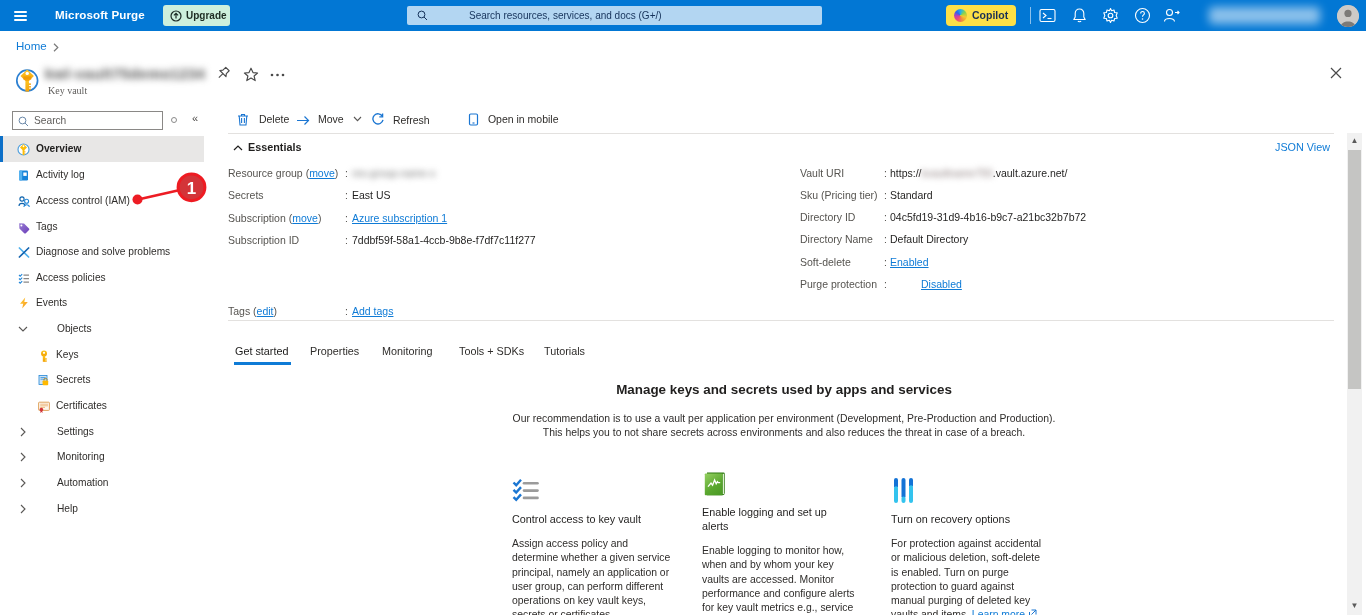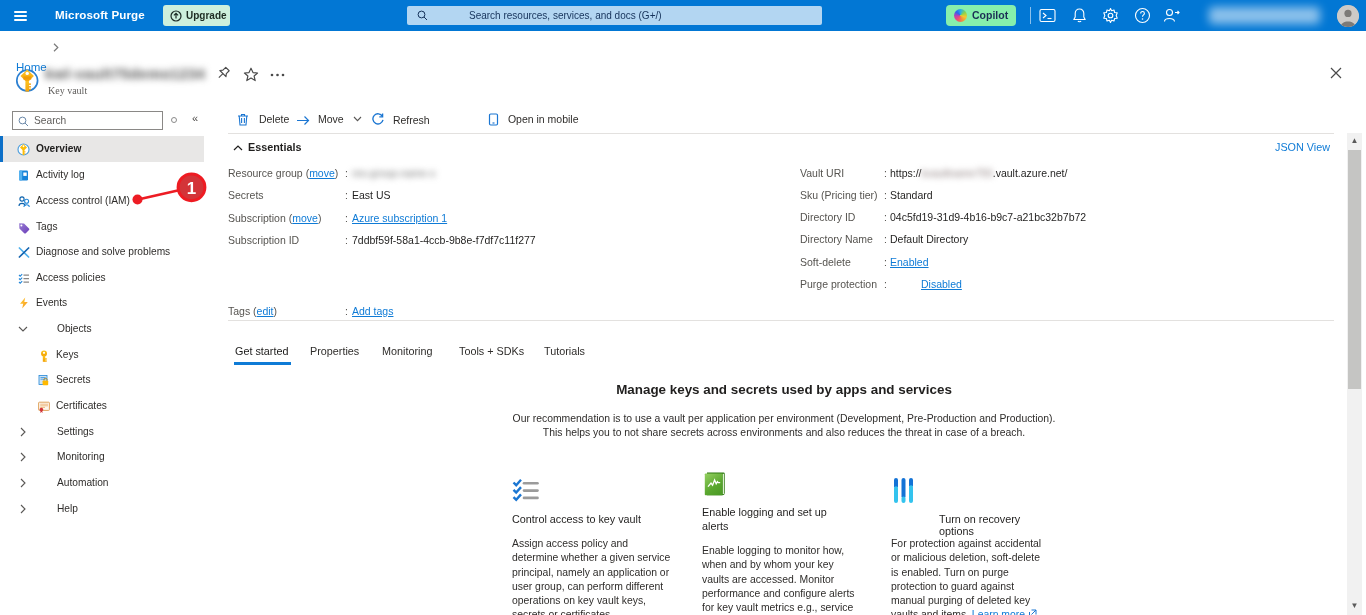--- a/index.html
+++ b/index.html
@@ -10,31 +10,31 @@
 
 #topbar { position:absolute; left:0; top:0; width:1366px; height:31px; background:#0277d4; }
 #hamb div { position:absolute; left:0; width:12.5px; height:1.7px; background:#fff; border-radius:1px; }
 #msazure { position:absolute; left:55px; top:8px; color:#fff; font-size:11.6px; font-weight:bold; letter-spacing:0.1px; }
 #upgrade { position:absolute; left:163px; top:5px; width:67px; height:21px; background:#cdefdc; border-radius:3px; color:#1d2b22; font-size:10px; font-weight:bold; line-height:21px; text-align:left; }
 #upgrade svg { position:absolute; left:7px; top:4.5px; }
 #upgrade span { position:absolute; left:23px; }
 #topsearch { position:absolute; left:407px; top:6px; width:415px; height:19px; background:#b3d6f2; border-radius:2px; color:#16335b; font-size:10px; line-height:19px; }
 #topsearch span { position:absolute; left:26px;margin-left:36px; }
 #topsearch svg { position:absolute; left:10px; top:4px; }
-#copilot { position:absolute; left:946px; top:5px; width:70px; height:21px; background:#86efac; border-radius:4px; font-size:10.5px; font-weight:bold; color:#1b2f55; line-height:21px; }
+#copilot { position:absolute; left:946px; top:5px; width:70px; height:21px; background:#fde047; border-radius:4px; font-size:10.5px; font-weight:bold; color:#1b2f55; line-height:21px; }
 #copilot span { position:absolute; left:26px; }
 #copilot .clogo { position:absolute; left:8px; top:4px; width:13px; height:13px; border-radius:50%;
   background:conic-gradient(from 210deg, #f0516f, #c43fae, #2a64f0, #25b3e8, #8bd44a, #f5c82e, #f2903b, #f0516f); }
 .topsep { position:absolute; left:1030px; top:7px; width:1px; height:17px; background:rgba(255,255,255,0.55); }
 .topicon { position:absolute; top:7px; }
 #acctblur { position:absolute; left:1209px; top:7px; width:111px; height:17px; border-radius:4px;
   background:rgba(255,255,255,0.55); filter:blur(5px); }
 #avatar { position:absolute; left:1337px; top:5px; width:22px; height:22px; border-radius:50%; background:#c4c1be; overflow:hidden; }
 
-#crumb { position:absolute; left:16px; top:40px; font-size:11.5px; color:#0f7bd6;margin-top:21px; }
+#crumb { position:absolute; left:16px; top:40px; font-size:11.5px; color:#0f7bd6; }
 
 #kvicon-big { position:absolute; left:15px; top:67px; }
 #titleblur { position:absolute; left:45px; top:66px; color:#4e4e4e; font-size:14.5px; font-weight:bold; filter:blur(3.5px); letter-spacing:0.6px; }
 #subtitle { position:absolute; left:48px; top:85px; font-size:10px; color:#5f5d5b;font-family:Liberation Serif, serif; }
 #headicons { position:absolute; left:214px; top:66px; }
 #closex { position:absolute; left:1330px; top:67px; color:#4a4a4a; font-size:13px; }
 
 #sidebar { position:absolute; left:0; top:104px; width:218px; height:511px; font-size:10.2px; color:#2f2d2b; }
 #sbsearch { position:absolute; left:12px; top:7px; width:151px; height:19px; border:1px solid #8a8886; background:#fff; }
 #sbsearch span { position:absolute; left:21px; top:3px; color:#5f5d5b; }
@@ -353,21 +353,21 @@
           <path d="M1 1 L4.5 4.7 L8 1" fill="none" stroke="#5a5856" stroke-width="1.1"></path>
         </svg>
     </div>
     <div class="cmditem" style="left:143px;">
       <svg width="13" height="13" viewBox="0 0 13 13" style="vertical-align:-2px;">
           <path d="M11.4 3.3 A5.1 5.1 0 1 0 12 6.9" fill="none" stroke="#1b76d2" stroke-width="1.35"></path>
           <path d="M11.6 0.6 L11.6 3.9 L8.3 3.9" fill="none" stroke="#1b76d2" stroke-width="1.35"></path>
         </svg>
       <span style="margin-left:6px;">Refresh</span>
     </div>
-    <div class="cmditem" style="left:224px;padding-left:36px;">
+    <div class="cmditem" style="left:204px;padding-left:36px;">
       <svg width="11" height="13" viewBox="0 0 11 13">
           <rect x="1.5" y="1" width="8" height="11" rx="1.2" fill="none" stroke="#1b76d2" stroke-width="1.2"></rect>
           <path d="M4.5 10 H6.5" stroke="#1b76d2" stroke-width="1.2"></path>
         </svg>
       <span style="margin-left:6px;">Open in mobile</span>
     </div>
     <div id="cmdline"></div>
     <div id="esshead"><svg width="10" height="6" viewBox="0 0 10 6" style="margin-right:5px;">
           <path d="M1 5 L5 1 L9 5" fill="none" stroke="#201f1e" stroke-width="1.2"></path>
         </svg>Essentials</div>
@@ -479,21 +479,21 @@
       <svg class="abs" style="left:2px; top:6px;" width="23" height="25" viewBox="0 0 23 25">
         <g stroke-linecap="round">
         <path d="M3 2 V8.3" stroke="#1373d6" stroke-width="4"></path>
             <path d="M3 10.3 V23" stroke="#33c3ee" stroke-width="4"></path>
         <path d="M10.5 2 V18.5" stroke="#1373d6" stroke-width="4"></path>
             <path d="M10.5 20.5 V23" stroke="#33c3ee" stroke-width="4"></path>
         <path d="M18 2 V7.3" stroke="#1373d6" stroke-width="4"></path>
             <path d="M18 9.3 V23" stroke="#33c3ee" stroke-width="4"></path>
         </g>
       </svg>
-      <h4 class="abs" style="left:0; top:41px;margin-left:48px;">Turn on recovery options</h4>
+      <h4 class="abs" style="left:0; top:41px;">Turn on recovery options</h4>
       <p class="abs" style="left:0; top:65px;">For protection against accidental or malicious deletion, soft-delete is enabled. Turn on purge protection to guard against manual purging of deleted key vaults and items. <a class="lk2" href="#">Learn more</a> <svg width="9" height="9" viewBox="0 0 9 9">
             <path d="M1 2 H1 M3.5 1 H8 V5.5 M8 1 L3.5 5.5 M1.5 3 V7.5 H6" fill="none" stroke="#1b76d2" stroke-width="1"></path>
           </svg></p>
     </div>
   </div>
 
   <div id="sbar">
     <div class="arr" style="top:3px;">▲</div>
     <div class="thumb"></div>
     <div class="arr" style="top:468px;">▼</div>

